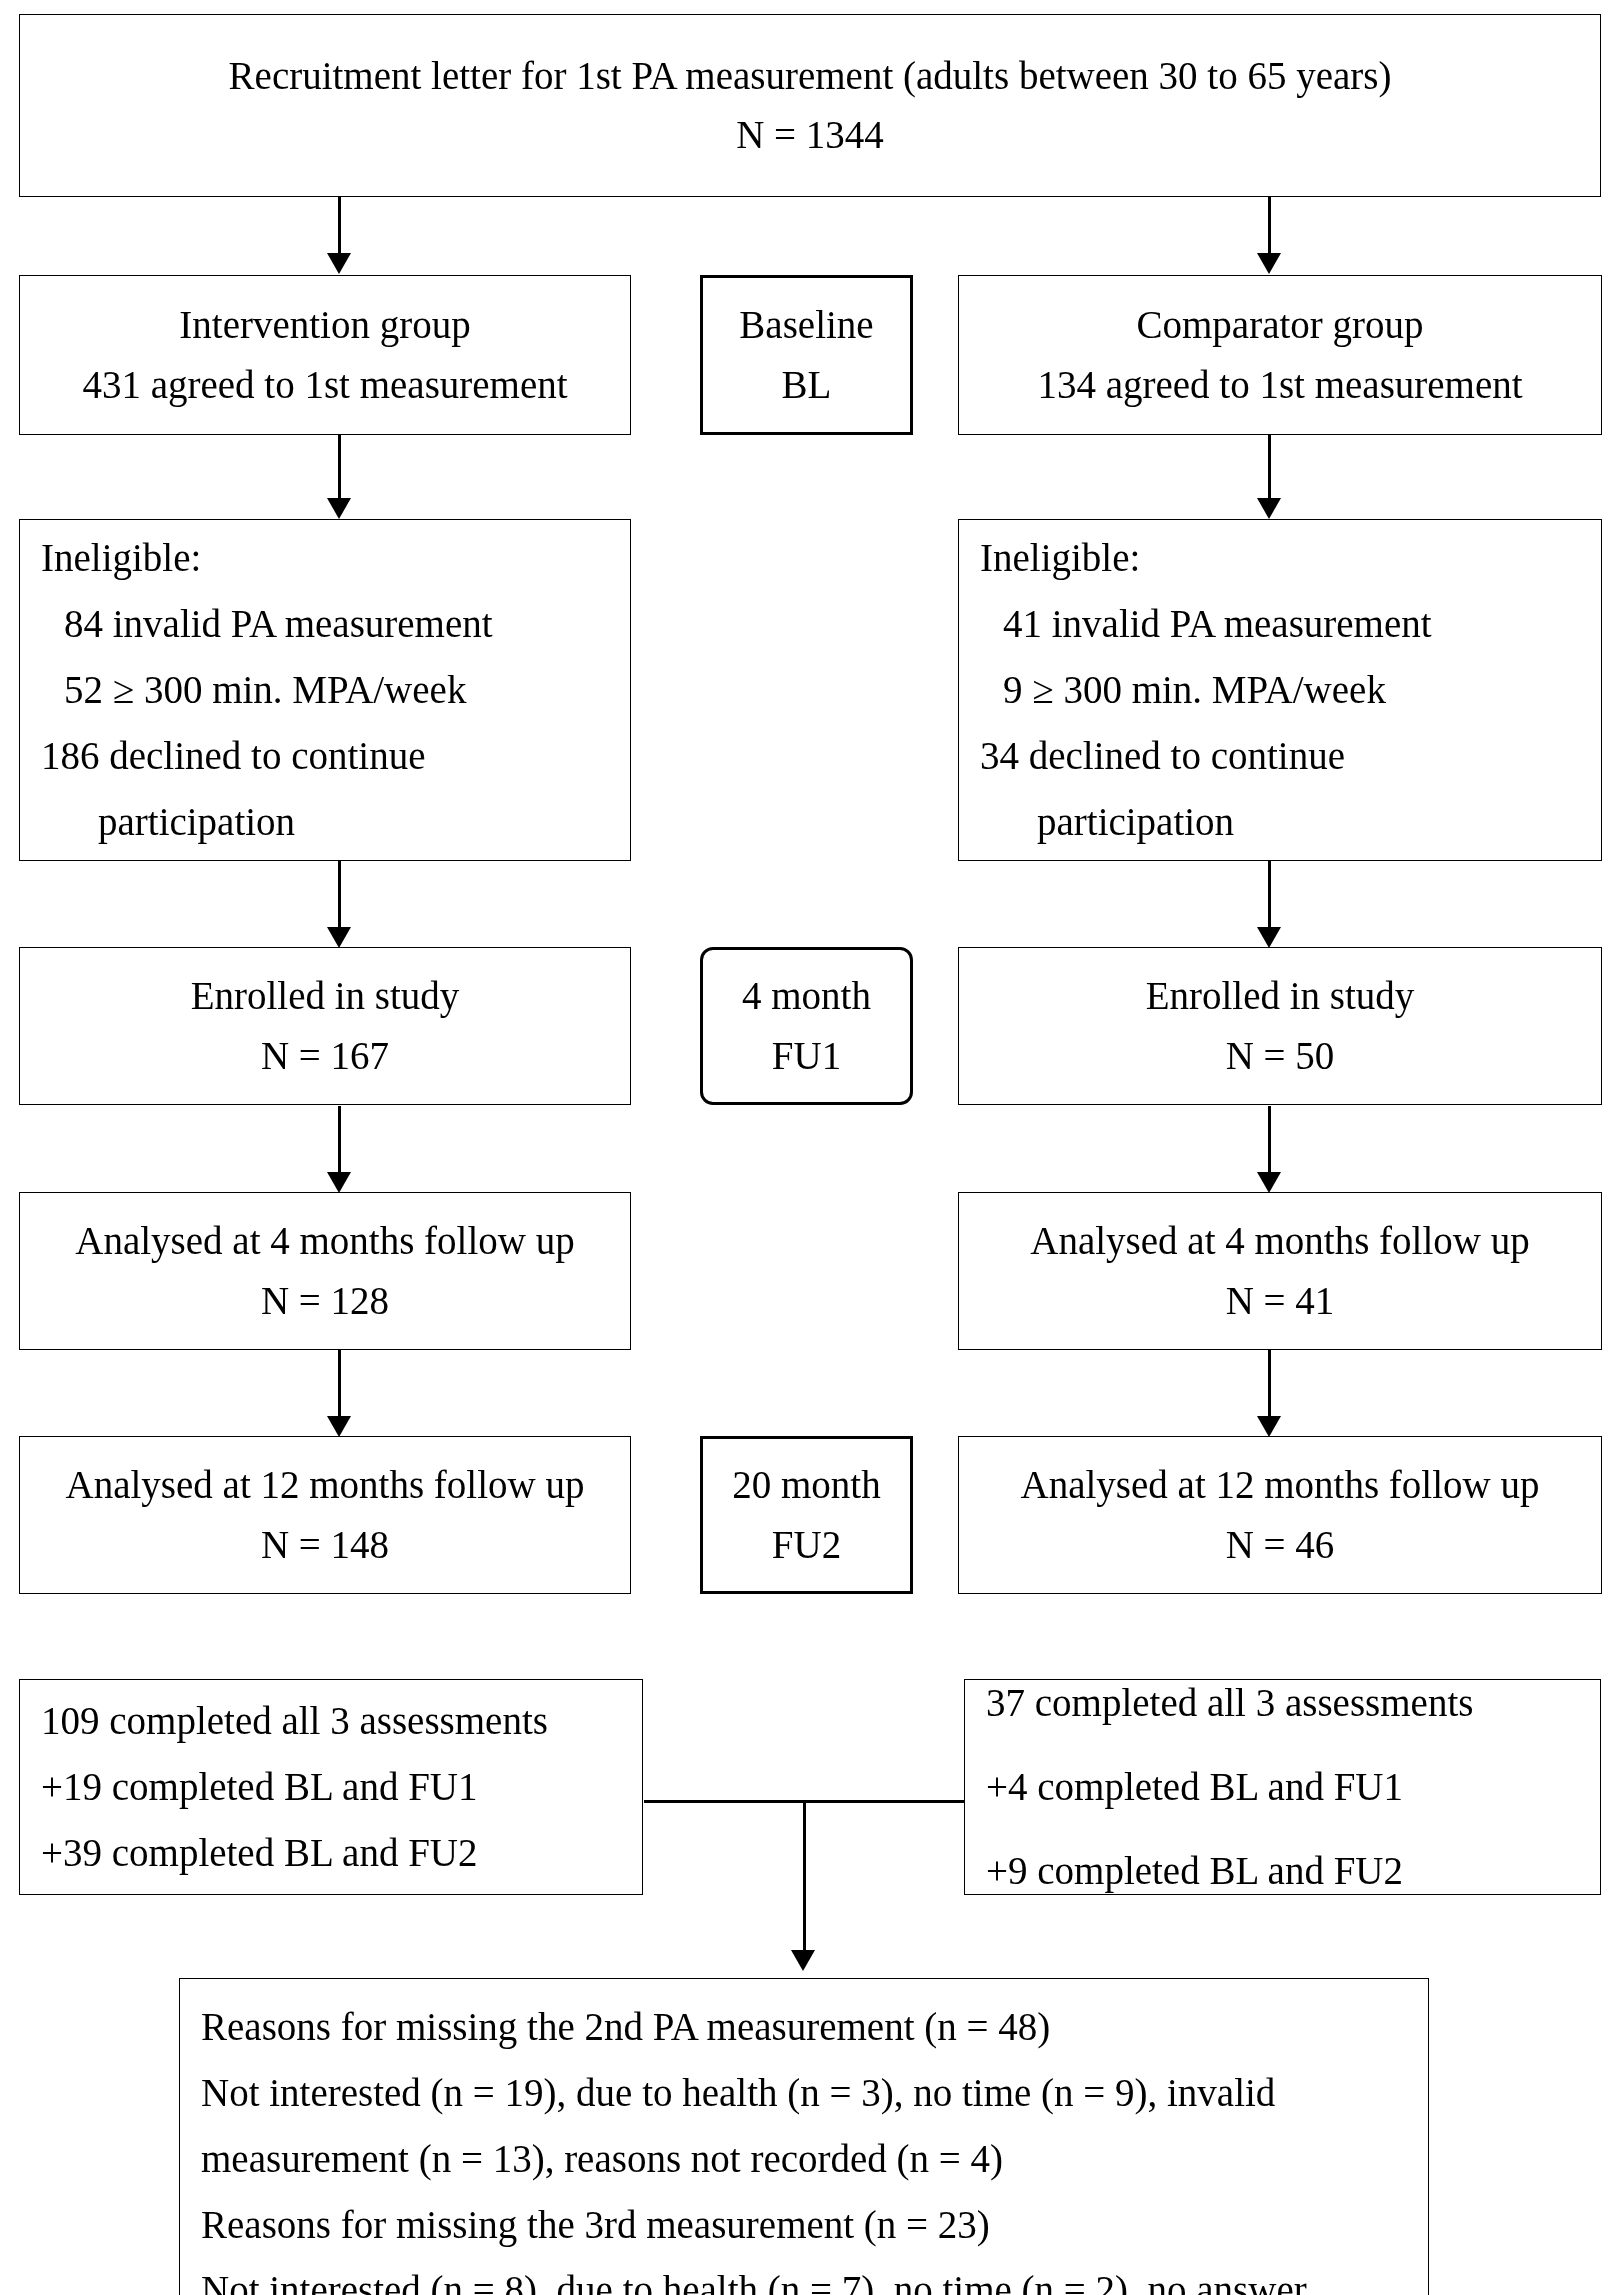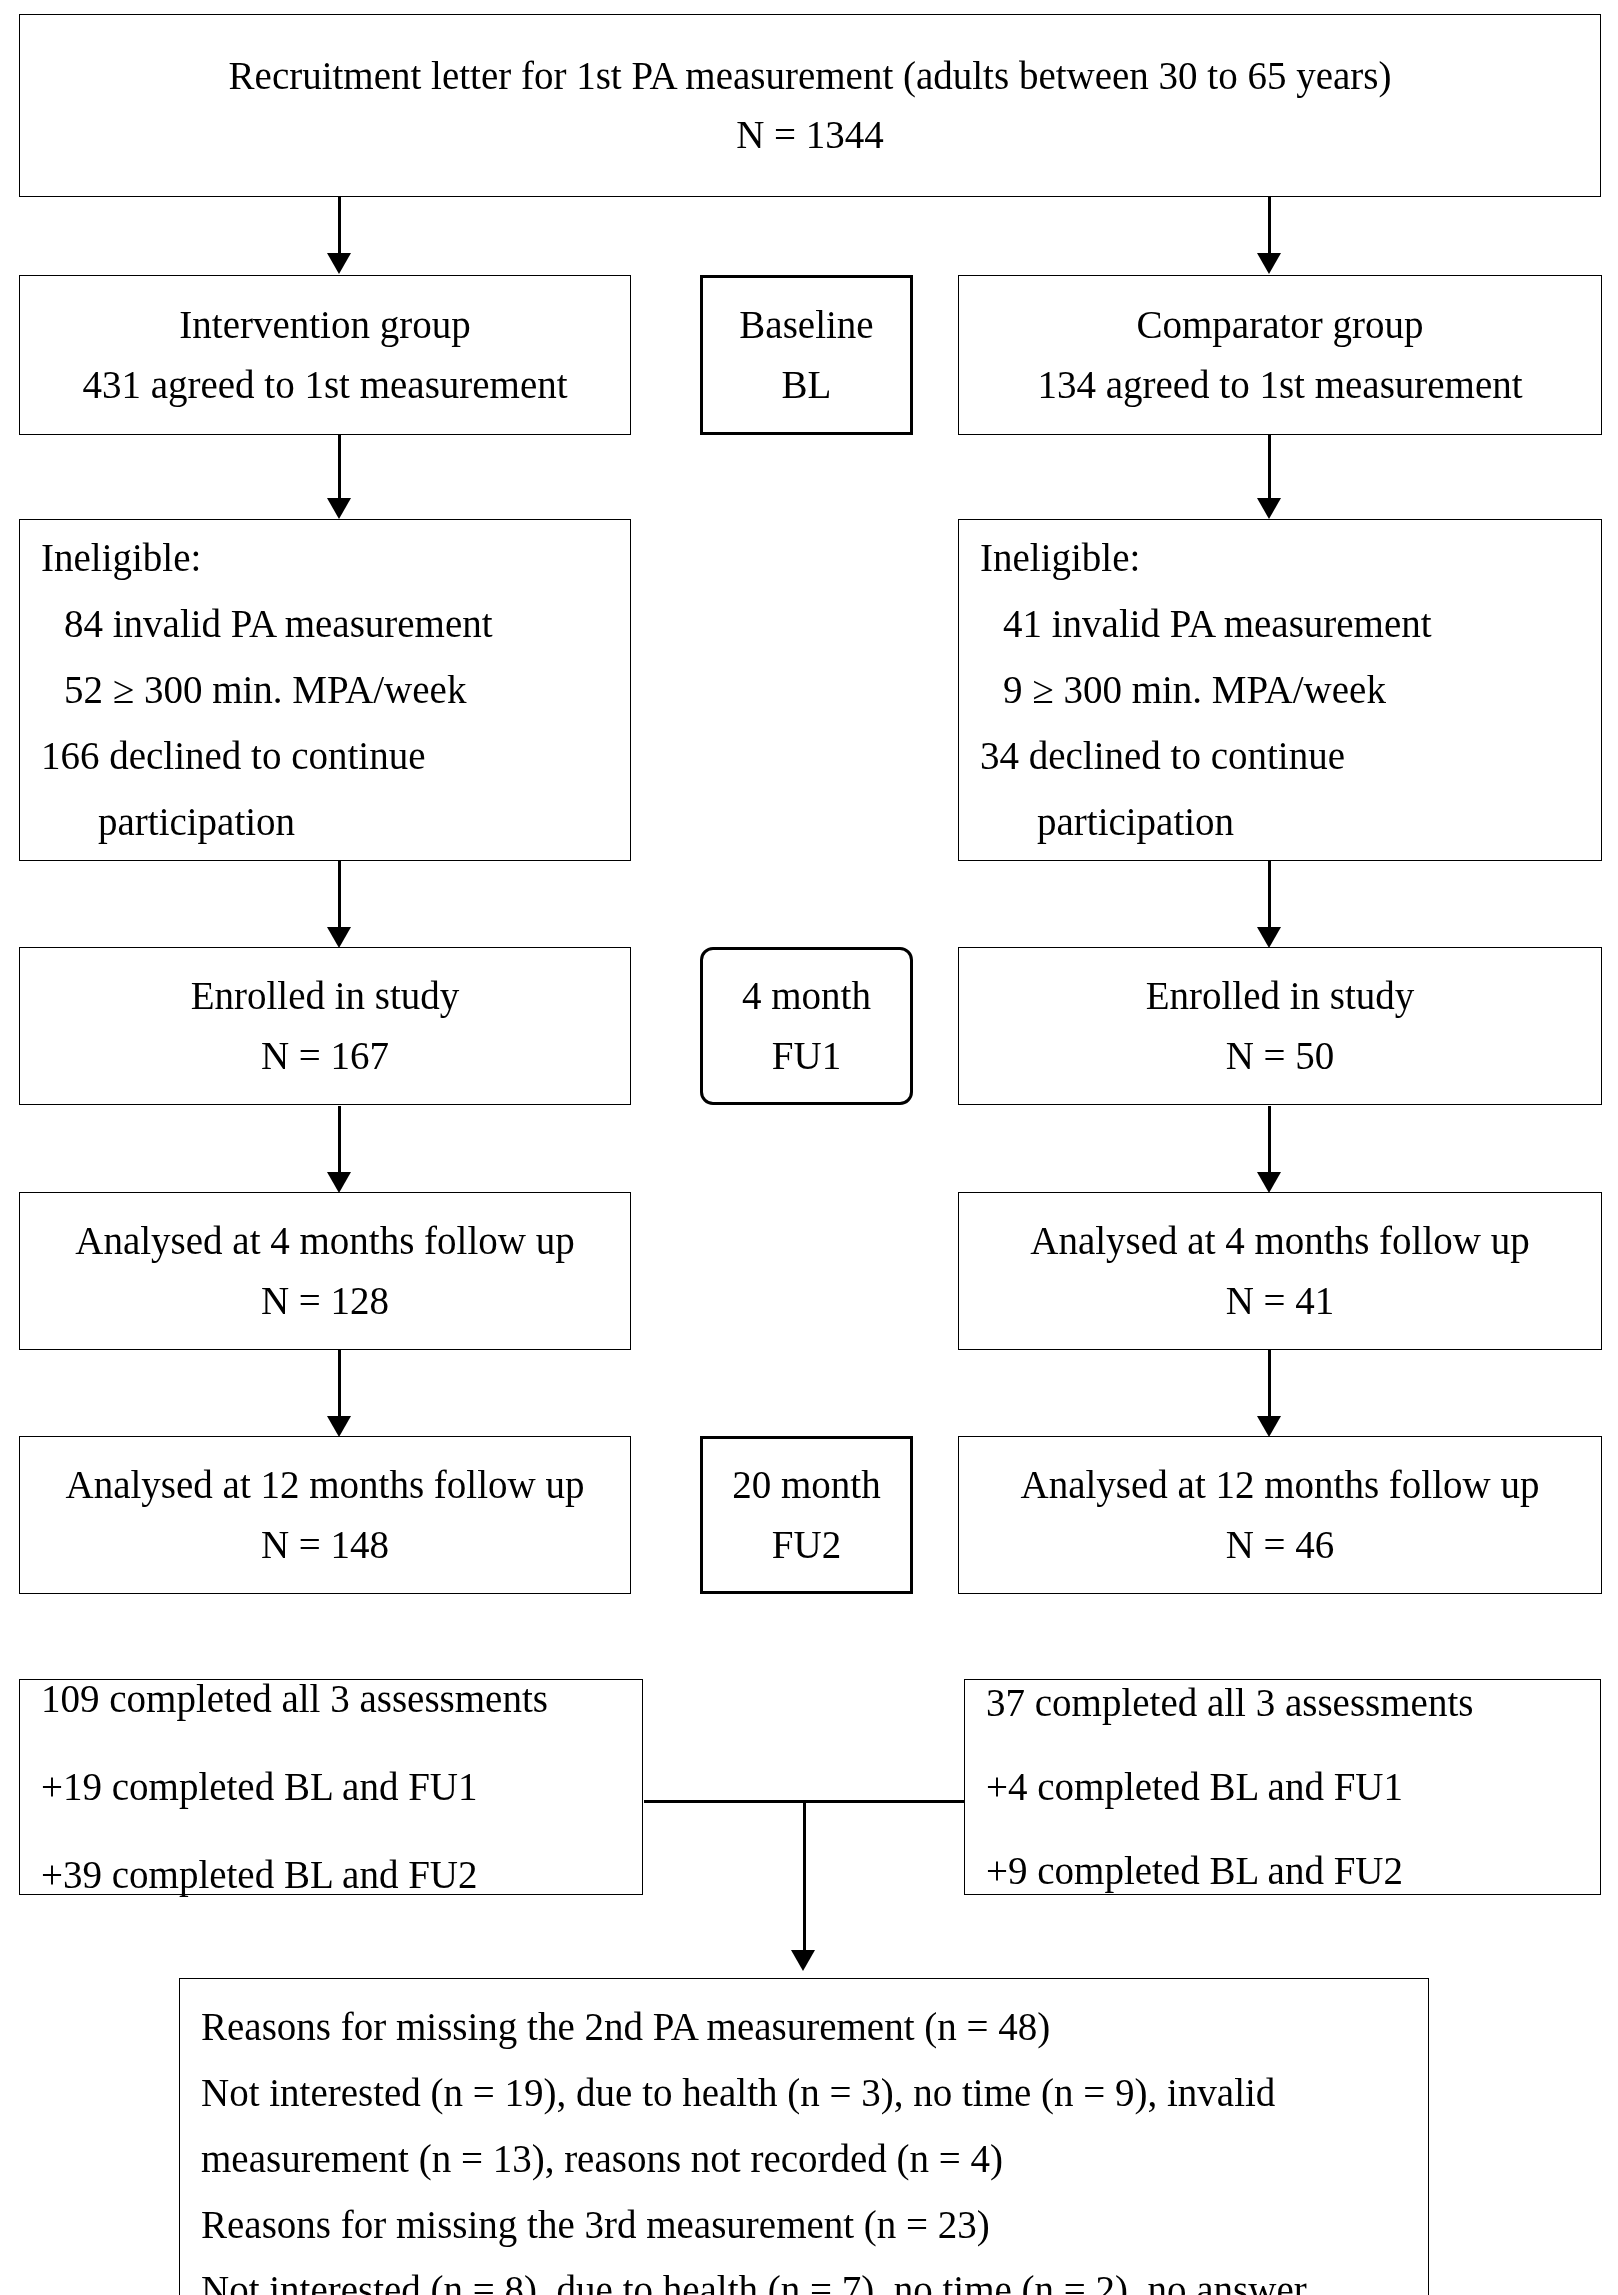--- a/index.html
+++ b/index.html
@@ -116,21 +116,21 @@
   <div class="vline" style="left:338px; top:434px; height:64px;"></div>
   <div class="arrowhead" style="left:327px; top:498px;"></div>
 
   <div class="vline" style="left:1268px; top:434px; height:64px;"></div>
   <div class="arrowhead" style="left:1257px; top:498px;"></div>
 
   <div class="box left pad-lines" style="left:19px; top:519px; width:612px; height:342px;">
     <span class="ln">Ineligible:</span>
     <span class="ln ind">84 invalid PA measurement</span>
     <span class="ln ind">52 ≥ 300 min. MPA/week</span>
-    <span class="ln">166 declined to continue</span>
+    <span class="ln">186 declined to continue</span>
     <span class="ln ind2">participation</span>
   </div>
 
   <div class="box left pad-lines" style="left:958px; top:519px; width:644px; height:342px;">
     <span class="ln">Ineligible:</span>
     <span class="ln ind">41 invalid PA measurement</span>
     <span class="ln ind">9 ≥ 300 min. MPA/week</span>
     <span class="ln">34 declined to continue</span>
     <span class="ln ind2">participation</span>
   </div>
@@ -186,21 +186,21 @@
   <div class="box thick center" style="left:700px; top:1436px; width:213px; height:158px;">
     <span class="ln">20 month</span>
     <span class="ln">FU2</span>
   </div>
 
   <div class="box center" style="left:958px; top:1436px; width:644px; height:158px;">
     <span class="ln">Analysed at 12 months follow up</span>
     <span class="ln">N = 46</span>
   </div>
 
-  <div class="box left pad-lines" style="left:19px; top:1679px; width:624px; height:216px;gap:22px;">
+  <div class="box left pad-lines" style="left:19px; top:1679px; width:624px; height:216px;">
     <span class="ln">109 completed all 3 assessments</span>
     <span class="ln">+19 completed BL and FU1</span>
     <span class="ln">+39 completed BL and FU2</span>
   </div>
 
   <div class="box left pad-lines" style="left:964px; top:1679px; width:637px; height:216px;gap:18px;">
     <span class="ln">37 completed all 3 assessments</span>
     <span class="ln">+4 completed BL and FU1</span>
     <span class="ln">+9 completed BL and FU2</span>
   </div>

